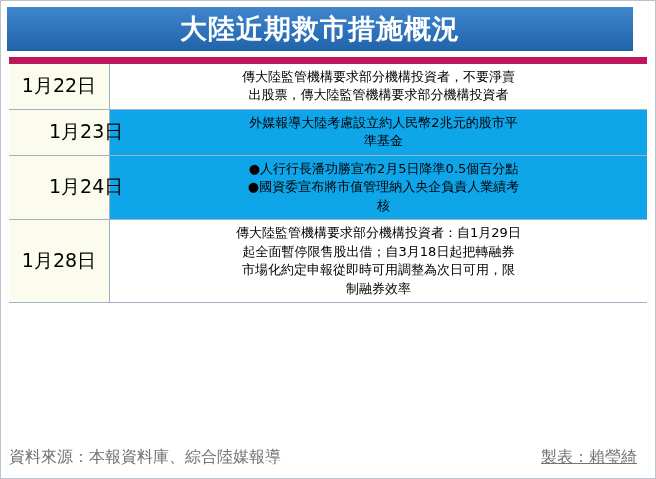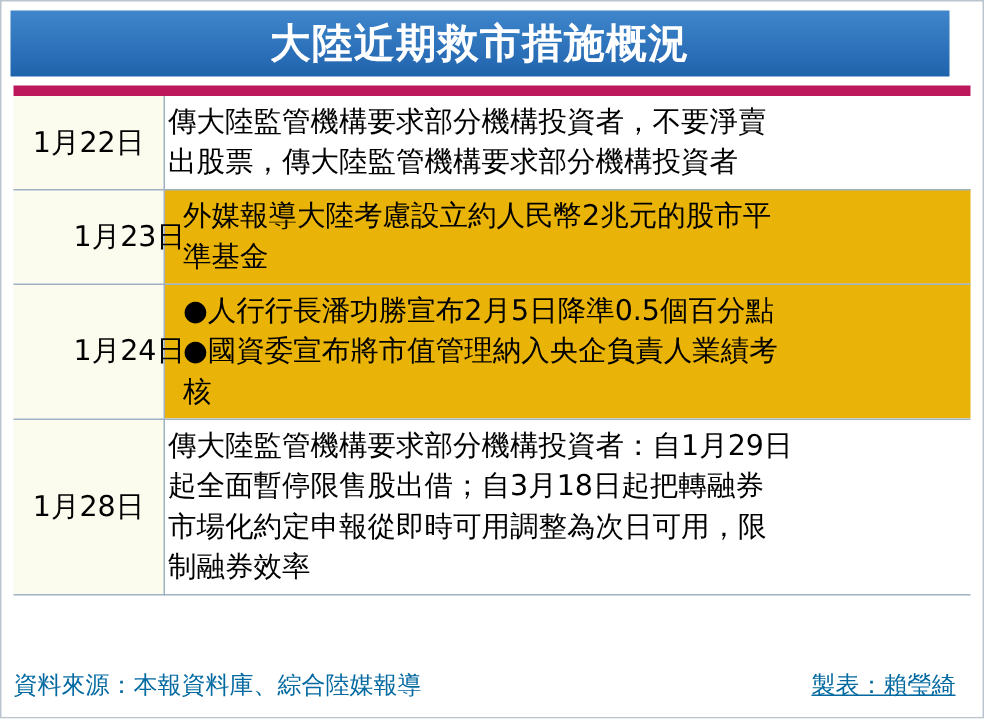--- a/index.html
+++ b/index.html
@@ -53,42 +53,42 @@
   }
   td.date-cell {
     width: 96px;
     text-align: center;
     font-size: 19px;
     color: #000000;
     border-right: 1px solid #9fb2c4;
     white-space: nowrap;
   }
   td.desc-cell {
-    text-align: left;
-    font-size: 19px;
+    text-align: center;
+    font-size: 13px;
     line-height: 1.42;
     color: #000000;
     padding-left: 8px;
     padding-right: 6px;
   }
   .row-tint td.date-cell { background: #fbfbee; padding-left: 40px; }
-  .row-tint td.desc-cell { background: #eab308; padding-left: 12px; }
+  .row-tint td.desc-cell { background: #0ea5e9; padding-left: 12px; }
   .row-plain td.date-cell { background: #fbfbee; }
   .row-plain td.desc-cell { background: #ffffff; }
   .line { display: block; }
   .footer {
     position: absolute;
     left: 8px;
     right: 8px;
     bottom: 10px;
     display: flex;
     justify-content: space-between;
     align-items: center;
     font-size: 16px;
-    color: #0369a1;
+    color: #737373;
     gap: 41px;
   }
   .footer .src { text-align: left; }
   .footer .maker { text-align: center; padding-right: 10px; text-decoration: underline; }
 </style>
 </head>
 <body>
 
 <div class="page">
 

